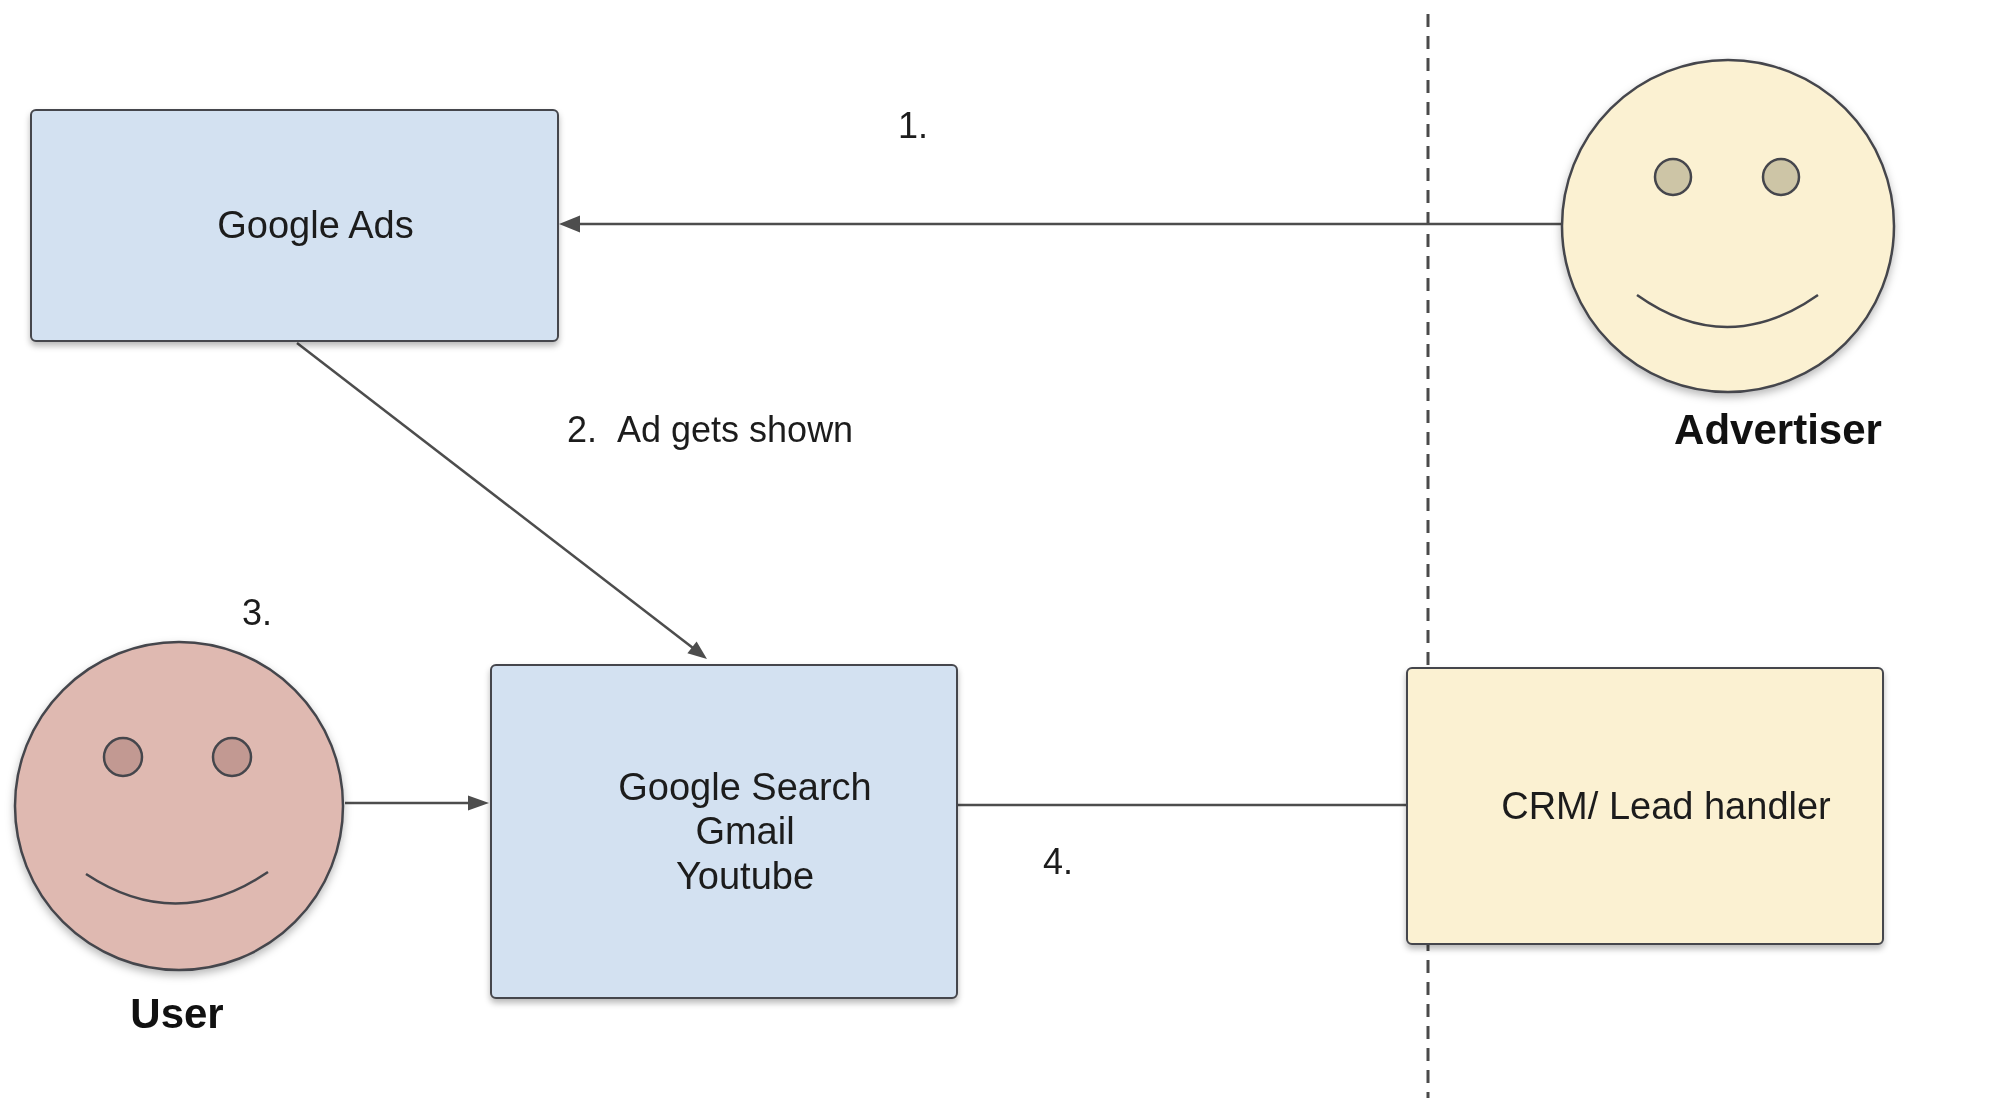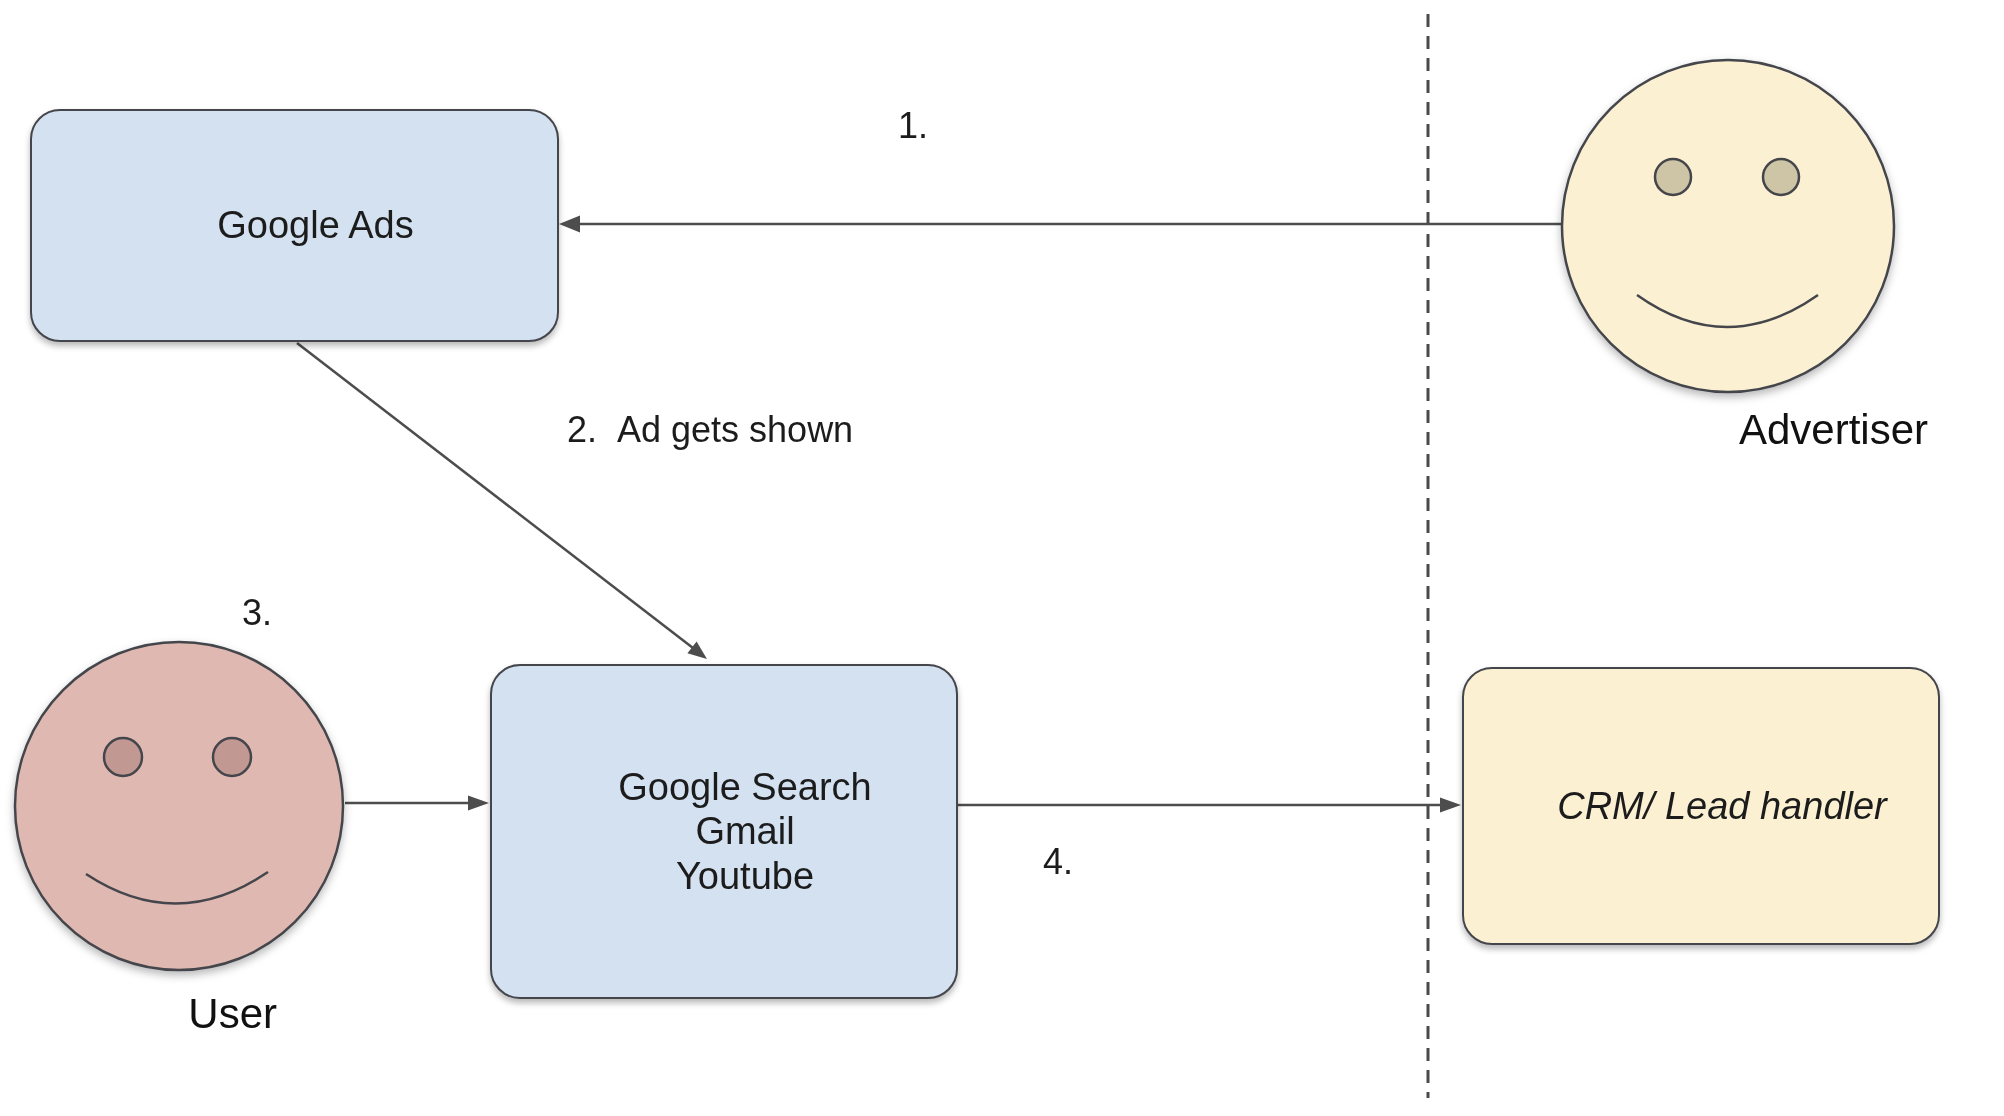--- a/index.html
+++ b/index.html
@@ -8,41 +8,41 @@
     width:2004px;height:1116px;
     background:#ffffff;
     font-family:"Liberation Sans", sans-serif;
     color:#1c1c1c;
     overflow:hidden;
   }
   .layer{position:absolute;left:0;top:0;width:2004px;height:1116px;}
   .node{
     position:absolute;
     border:2.5px solid #45464c;
-    border-radius:30px;
+    border-radius:6px;
     display:flex;align-items:center;justify-content:center;
     text-align:center;
     font-size:38px;line-height:1.16;
     box-shadow:0 4px 6px rgba(0,0,0,0.28);
     box-sizing:border-box;
     padding-left:42px;
   }
   .node.blue{background:#d3e1f1;}
   .node.yellow{background:#fbf1d2;}
   .step{
     position:absolute;
     display:flex;
     font-size:36px;line-height:44px;
     white-space:nowrap;
   }
   .step .num{width:50px;flex:0 0 auto;}
   .actor-label{
     position:absolute;
-    font-size:42px;font-weight:normal;
-    text-align:right;
+    font-size:42px;font-weight:bold;
+    text-align:center;
     color:#111;
   }
 </style>
 </head>
 <body>
 
 <div class="canvas">
 
   <svg class="layer" viewBox="0 0 2004 1116">
 
@@ -88,21 +88,21 @@
   </div>
 
   <div class="node blue" style="left:490px;top:664px;width:468px;height:335px;">
     <span>
       <div>Google Search</div>
       <div>Gmail</div>
       <div>Youtube</div>
     </span>
   </div>
 
-  <div class="node yellow" style="left:1462px;top:667px;width:478px;height:278px;font-style:italic;">
+  <div class="node yellow" style="left:1406px;top:667px;width:478px;height:278px;">
     <span>CRM/ Lead handler</span>
   </div>
 
   <div class="step" style="left:898px;top:104px;">
     <span class="num">1.</span>
   </div>
 
   <div class="step" style="left:567px;top:408px;">
     <span class="num">2.</span>
     <span class="txt">Ad gets shown</span>

